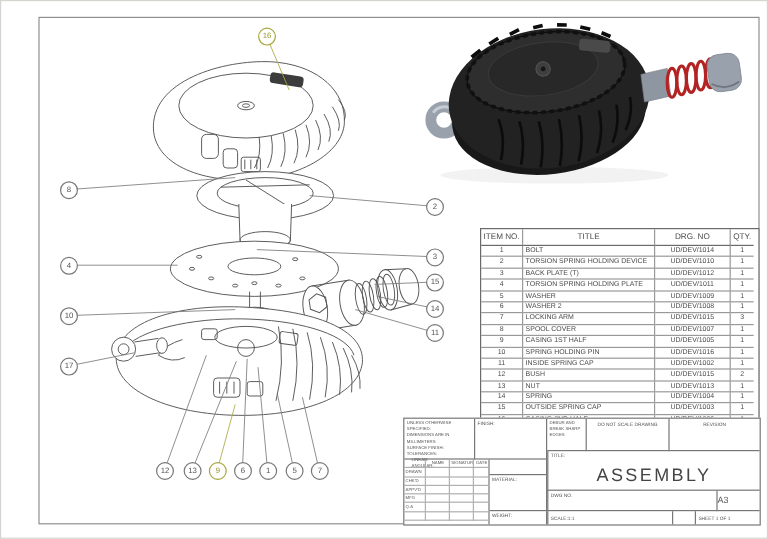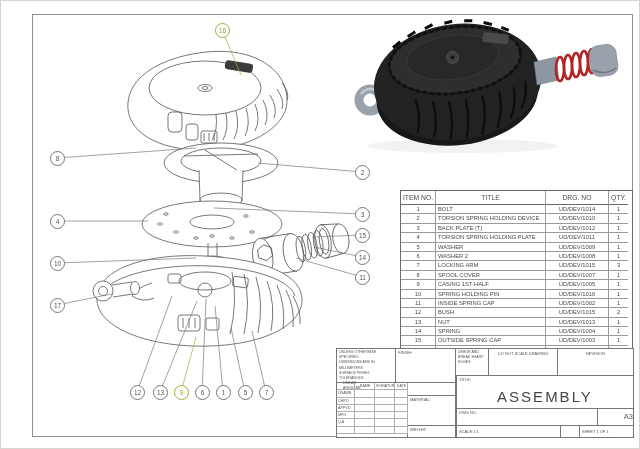--- a/index.html
+++ b/index.html
@@ -35,21 +35,21 @@
     grid-template-columns:18px 20px 20px 13px;grid-auto-rows:7.3px;font-size:3.6px;}
   .sc{border-bottom:1px solid #b0b0b0;border-right:1px solid #b0b0b0;overflow:hidden;line-height:7.4px;padding-left:1px;}
   .tb-matempty{left:71px;top:34px;width:48px;height:13px;border-right:1px solid #777;border-bottom:1px solid #777;}
   .tb-material{left:71px;top:47px;width:48px;height:30px;border-right:1px solid #777;border-bottom:1px solid #777;padding:1px 2px;}
   .tb-weight{left:71px;top:77px;width:48px;height:11px;border-right:1px solid #777;padding:1px 2px;}
   .tb-title{left:119px;top:27px;width:177px;height:33px;border-bottom:1px solid #777;border-left:1px solid #777;padding:1px 2px;}
   .tb-title-main{position:static!important;display:block;text-align:center;font-size:15px;letter-spacing:2px;
     color:#454545;margin-top:6px;}
   .tb-dwg{left:119px;top:60px;width:142px;height:17px;border-right:1px solid #777;border-bottom:1px solid #777;
     border-left:1px solid #777;padding:1px 2px;}
-  .tb-size{left:261px;top:60px;width:35px;height:17px;border-bottom:1px solid #777;text-align:right;
+  .tb-size{left:261px;top:60px;width:35px;height:17px;border-bottom:1px solid #777;text-align:left;
     font-size:7.5px;line-height:16px;color:#5a5a5a;}
   .tb-scale{left:119px;top:77px;width:105px;height:11px;border-right:1px solid #777;border-left:1px solid #777;padding:2.5px 2px;}
   .tb-gap{left:224px;top:77px;width:19px;height:11px;border-right:1px solid #777;}
   .tb-sheet{left:243px;top:77px;width:53px;height:11px;padding:2.5px 2px;}
 </style>
 </head>
 <body>
 
 <div class="page-edge"></div>
 <div class="frame"></div>

